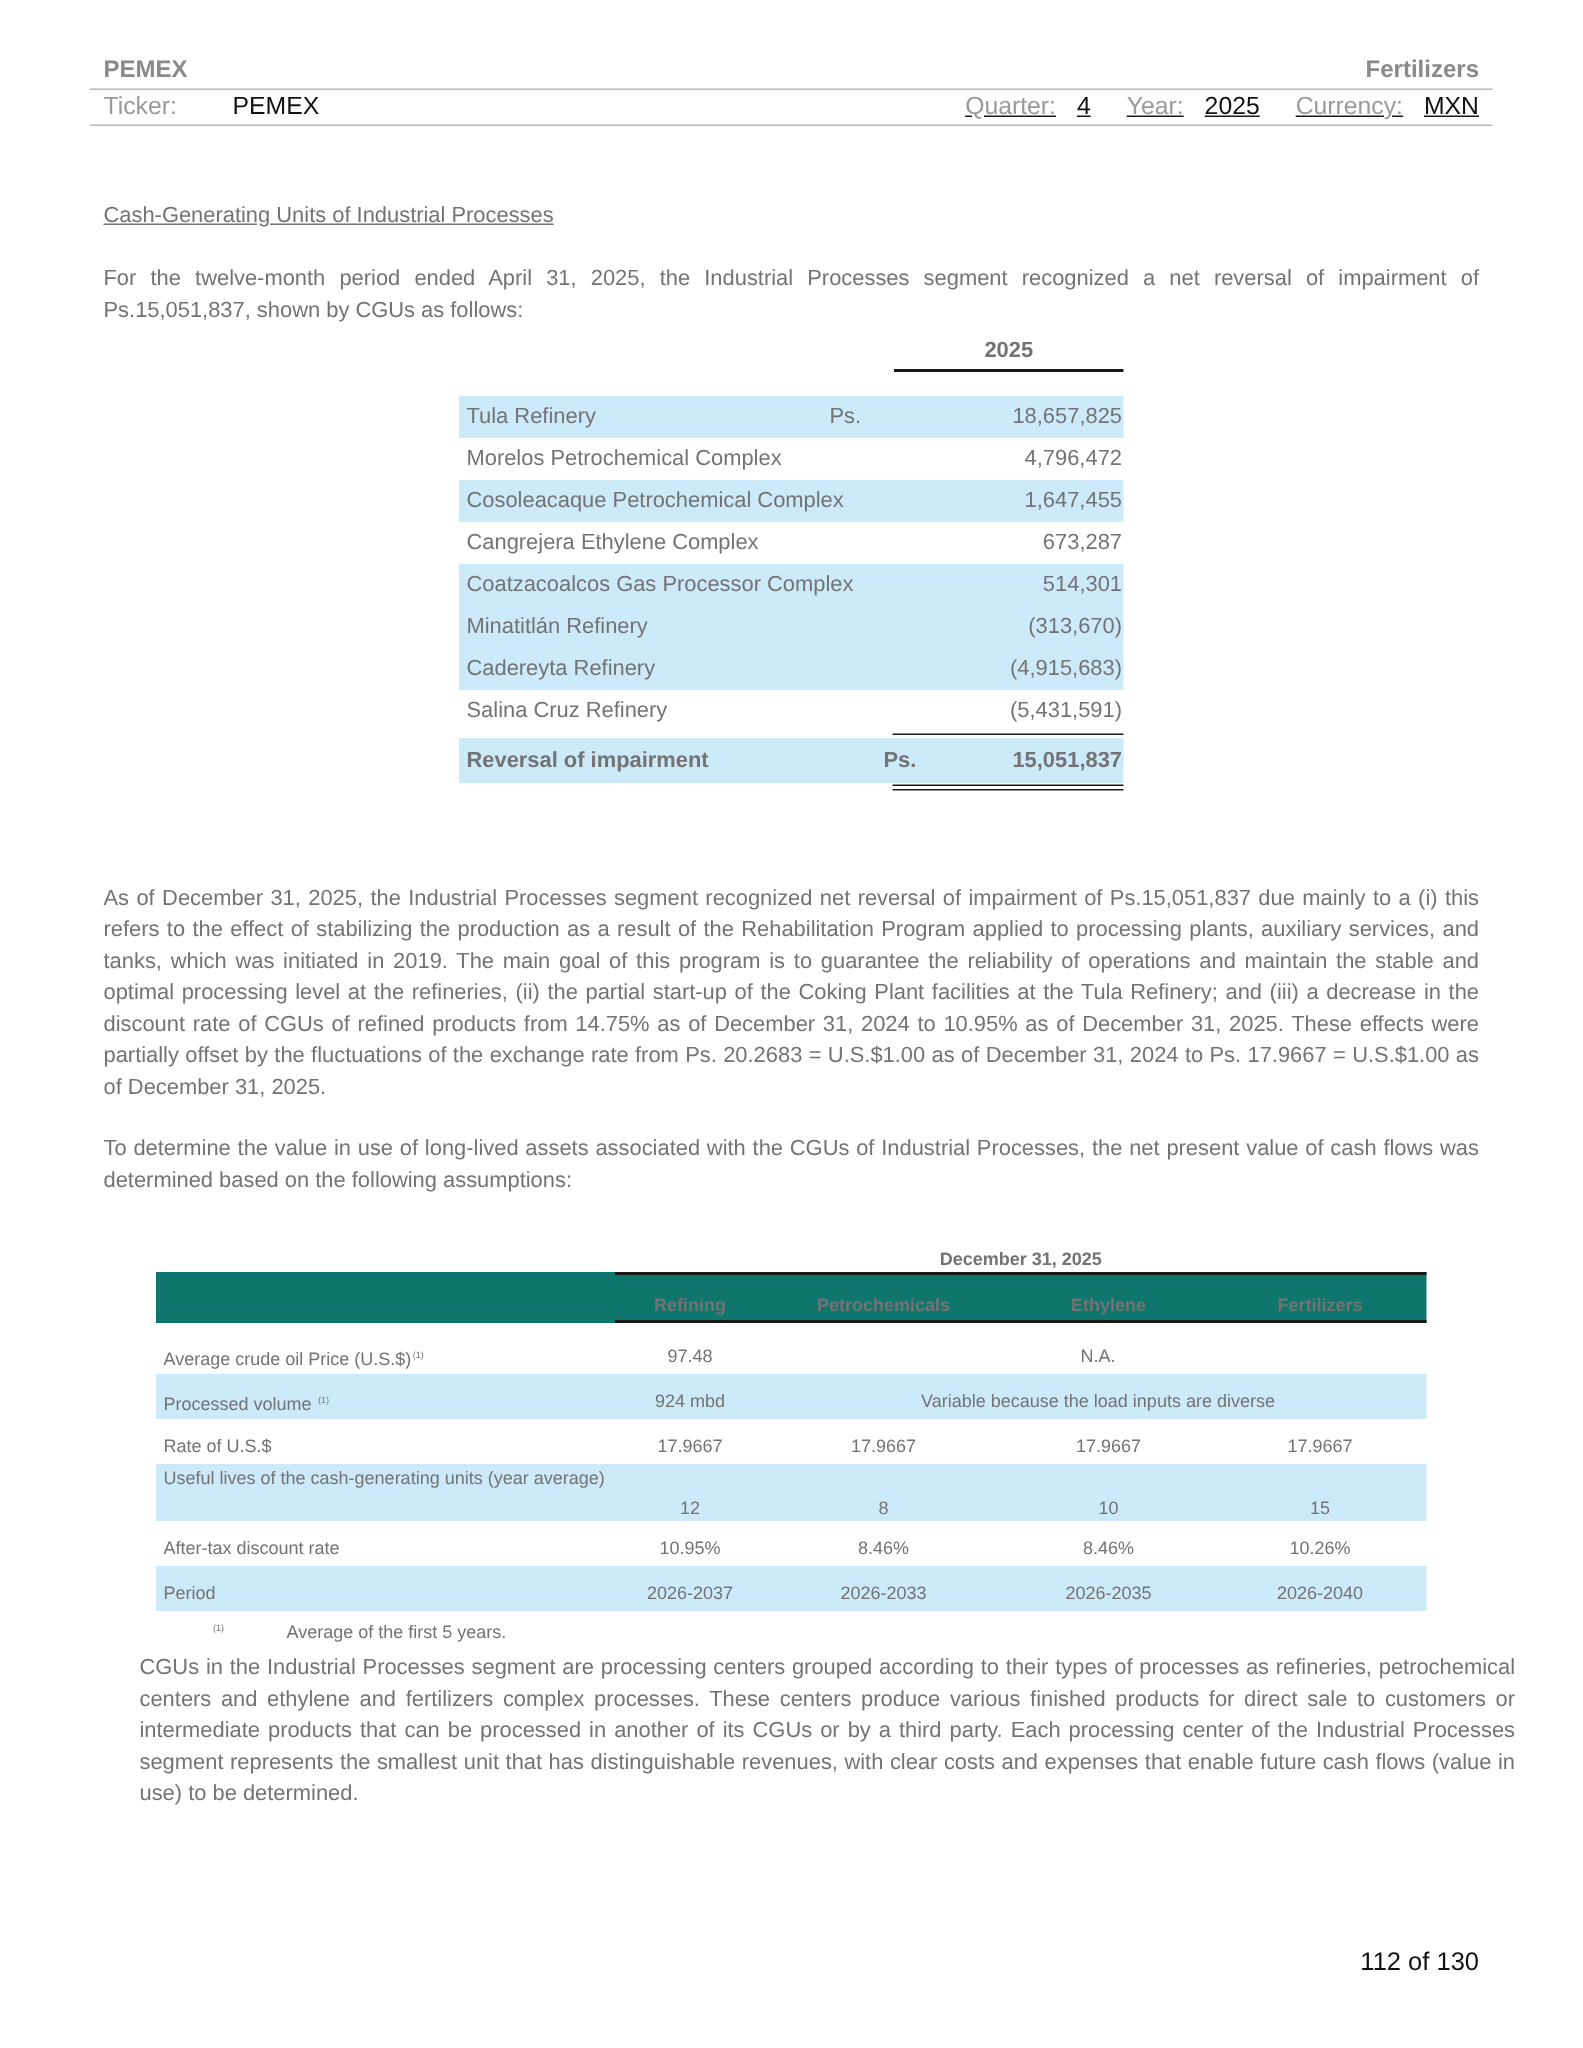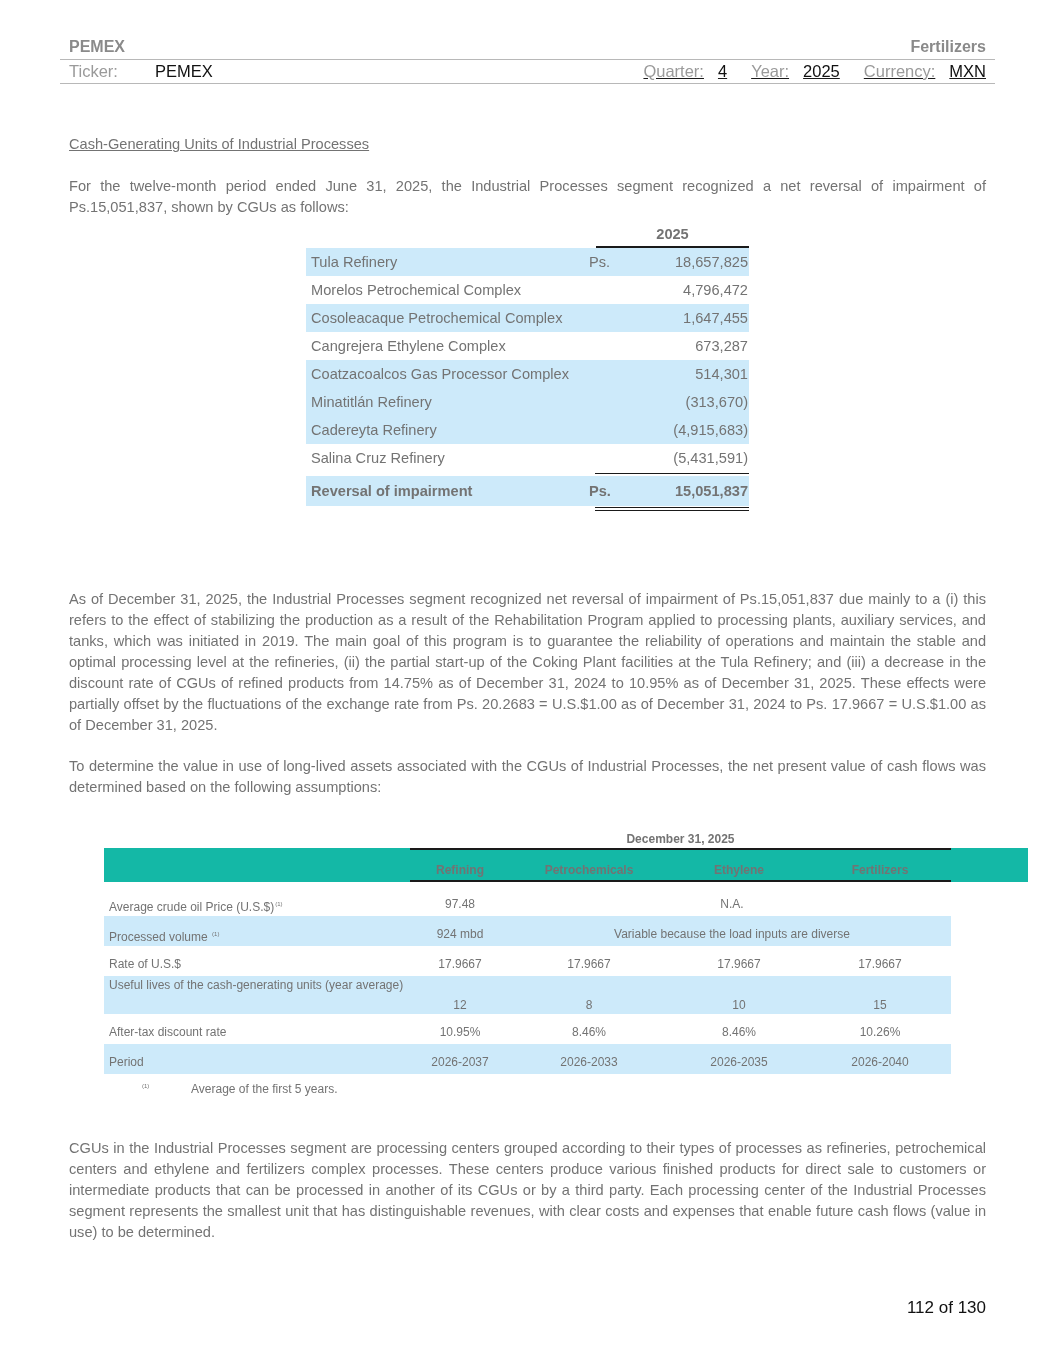--- a/index.html
+++ b/index.html
@@ -19,40 +19,40 @@
   .hdr-right .lbl { margin-left: 24px; }
   .hdr-right .lbl:first-child { margin-left: 0; }
 
   
   .body-font { font-family: "Liberation Sans", sans-serif; font-size: 14.6px; line-height: 21px; color: #737373; }
   .section-title { position: absolute; left: 69px; top: 134px; text-decoration: underline; }
   .para { position: absolute; left: 69px; width: 917px; text-align: justify; }
   #p1 { top: 176px; }
   #p2 { top: 589px; }
   #p3 { top: 756px; }
-  #p4 { top: 1138px; }
+  #p4 { top: 1102px; margin-left: 24px; }
 
   
   .t1 { position: absolute; left: 306px; top: 222px; width: 443px; font-size: 14.6px; }
   .t1-head { height: 24px; position: relative; }
   .t1-head .yr { position: absolute; left: 290px; width: 153px; text-align: center; font-weight: bold; top: 2px; border-bottom: 2px solid #1a1a1a; height: 24px; }
   .t1-row { display: flex; height: 28px; line-height: 28px; }
   .t1-row.fill { background: #cdeafa; }
   .t1-row .nm { flex: 1; padding-left: 5px; }
   .t1-row .cur { width: 50px; padding-left: 0; }
   .t1-row .amt { width: 110px; text-align: right; padding-right: 1px; }
-  .t1-first { margin-top: 2px; }
+  .t1-first { margin-top: 18px; gap: 36px; }
   .t1-total { margin-top: 4px; height: 30px; line-height: 30px; font-weight: bold; position: relative; }
   .t1-total-line { position: absolute; left: 289px; width: 154px; top: -3px; border-top: 1.5px solid #1a1a1a; }
   .t1-dbl { position: absolute; left: 289px; width: 154px; bottom: -5px; height: 4px; border-top: 1.5px solid #1a1a1a; border-bottom: 1.5px solid #1a1a1a; }
 
   
   .t2 { position: absolute; left: 104px; top: 826px; width: 847px; font-size: 12px; }
   .t2-date { position: absolute; left: 306px; width: 541px; text-align: center; font-weight: bold; top: 3px; }
-  .t2-hdr { position: absolute; top: 22px; left: 0; width: 924px; height: 34px; background: #14b8a6; }
+  .t2-hdr { position: absolute; top: 22px; left: 0; width: 847px; height: 34px; background: #0f766e; }
   .t2-hdr-line-top { position: absolute; left: 306px; width: 541px; top: 0; border-top: 2px solid #1a1a1a; }
   .t2-hdr-line-bot { position: absolute; left: 306px; width: 541px; bottom: 0; border-top: 2px solid #1a1a1a; }
   .t2-hdr .col { position: absolute; top: 12px; font-weight: bold; text-align: center; }
   .t2-rows { position: absolute; top: 60px; left: 0; width: 847px; }
   .t2-row { position: relative; height: 30px; }
   .t2-row.fill { background: #cdeafa; }
   .t2-row.tall { height: 38px; }
   .t2-row .lbl { position: absolute; left: 5px; top: 8px; }
   .t2-row.tall .lbl { top: 0; width: 300px; line-height: 19px; }
   .t2-row .c { position: absolute; top: 8px; text-align: center; }
@@ -87,21 +87,21 @@
       <span class="lbl">Year:</span>
       <span class="val">2025</span>
       <span class="lbl">Currency:</span>
       <span class="val">MXN</span>
     </div>
   </div>
 </div>
 
 <div class="section-title body-font">Cash-Generating Units of Industrial Processes</div>
 
-<p id="p1" class="para body-font">For the twelve-month period ended June 31, 2025, the Industrial Processes segment recognized a net reversal of impairment of Ps.15,051,837, shown by CGUs as follows:</p>
+<p id="p1" class="para body-font">For the twelve-month period ended April 31, 2025, the Industrial Processes segment recognized a net reversal of impairment of Ps.15,051,837, shown by CGUs as follows:</p>
 
 <div class="t1 body-font">
   <div class="t1-head">
     <div class="yr">2025</div>
   </div>
   <div class="t1-row fill t1-first">
     <span class="nm">Tula Refinery</span>
     <span class="cur">Ps.</span>
     <span class="amt">18,657,825</span>
   </div>

